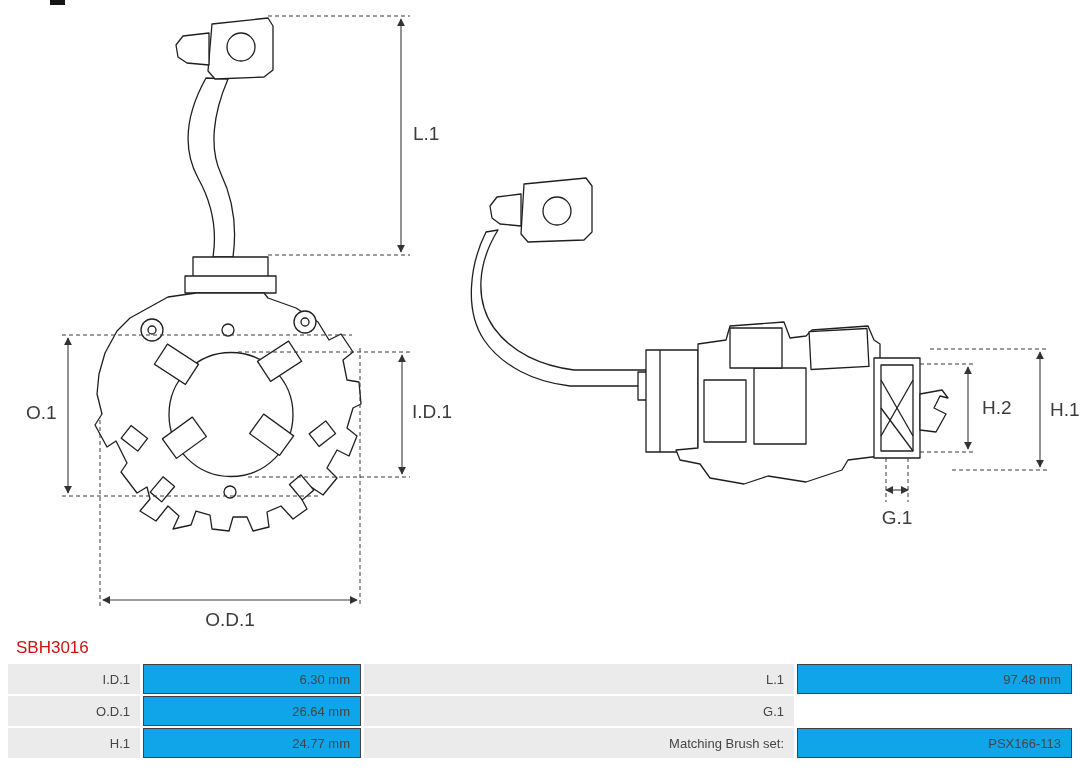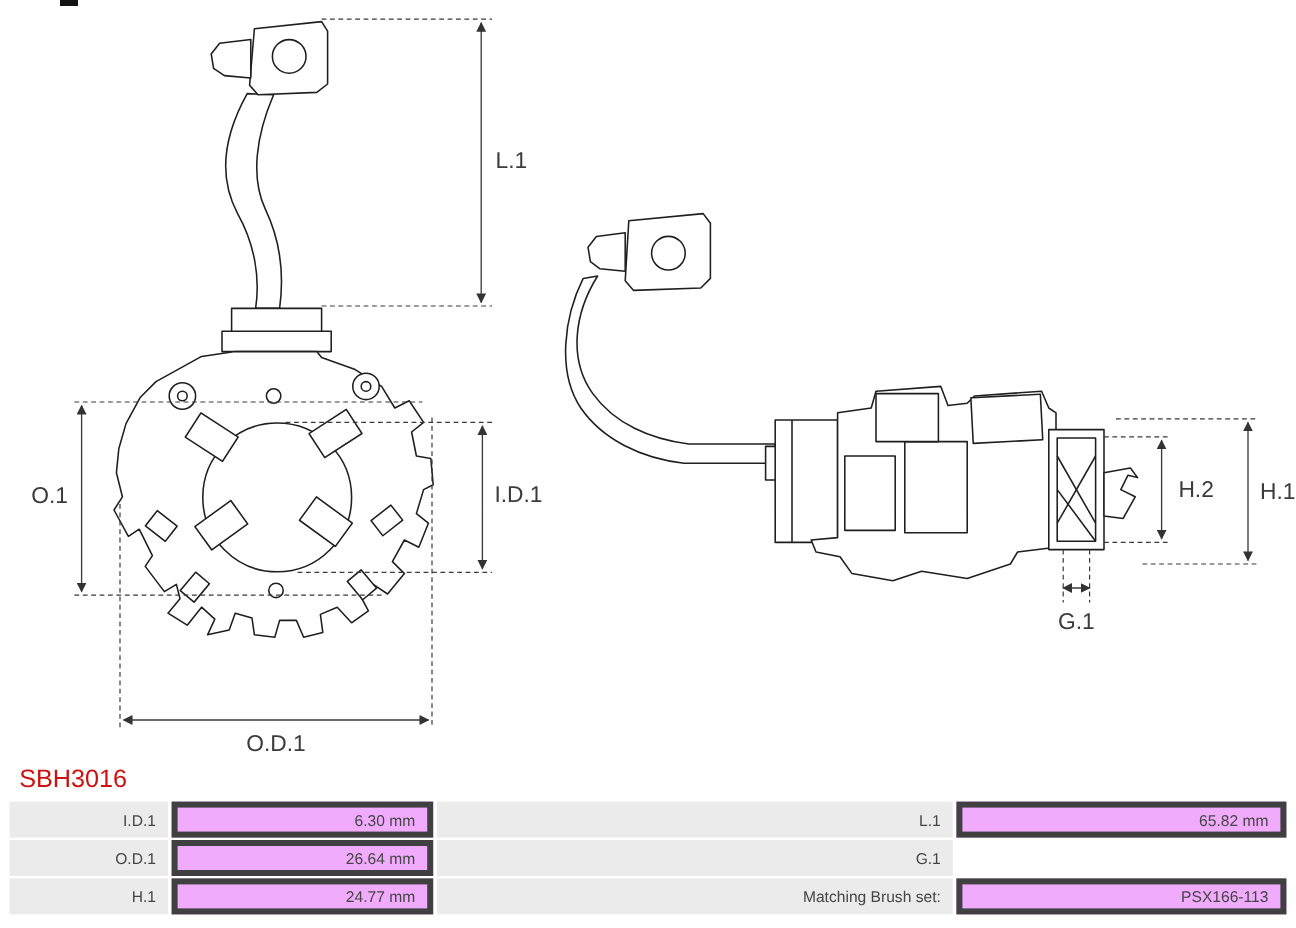--- a/index.html
+++ b/index.html
@@ -5,26 +5,26 @@
   html,body{margin:0;padding:0;background:#fff;}
   body{font-family:"Liberation Sans",sans-serif;}
   .page{position:relative;width:1080px;height:771px;background:#fff;overflow:hidden;}
   .top-mark{position:absolute;left:50px;top:0;width:15px;height:5px;background:#141414;}
   svg{display:block;}
   svg .s{fill:#fff;stroke:var(--line,#222);stroke-width:1.3;stroke-linejoin:round;}
   svg .l{fill:none;stroke:var(--line,#222);stroke-width:1.3;}
   svg .d{fill:none;stroke:#3a3a3a;stroke-width:1;stroke-dasharray:4 3;}
   svg .a{fill:none;stroke:#3a3a3a;stroke-width:1.1;}
   svg text{font-family:"Liberation Sans",sans-serif;font-size:19px;fill:#3c3c3c;}
-  .part-number{color:var(--part-number,#c00);font-size:21px;padding:2px 0 6px 16px;}
+  .part-number{color:var(--part-number,#c00);font-size:17px;padding:2px 0 6px 16px;}
   .spec-table{margin:0 8px;display:flex;flex-direction:column;gap:2px;}
   .tr{display:grid;grid-template-columns:132px 218px 1fr 275px;gap:3px;height:30px;}
   .td{display:flex;align-items:center;justify-content:flex-end;padding-right:10px;font-size:13px;color:var(--table-text,#444);}
   .td.label{background:var(--table-label-bg,#ebebeb);}
-  .td.value{background:#f0abfc;border:5px solid #404040;padding-left:32px;}
+  .td.value{background:#0ea5e9;border:1px solid #404040;padding-left:32px;}
 </style>
 </head>
 <body>
 
 <div class="page">
 
   <div class="top-mark"></div>
 
   <svg width="1080" height="636" viewBox="0 0 1080 636">
     <defs>
@@ -124,21 +124,21 @@
     </g>
   </svg>
 
   <div class="part-number">SBH3016</div>
 
   <div class="spec-table">
     <div class="tr">
       <div class="td label">I.D.1</div>
       <div class="td value">6.30 mm</div>
       <div class="td label">L.1</div>
-      <div class="td value">65.82 mm</div>
+      <div class="td value">97.48 mm</div>
     </div>
     <div class="tr">
       <div class="td label">O.D.1</div>
       <div class="td value">26.64 mm</div>
       <div class="td label">G.1</div>
     </div>
     <div class="tr">
       <div class="td label">H.1</div>
       <div class="td value">24.77 mm</div>
       <div class="td label">Matching Brush set:</div>

